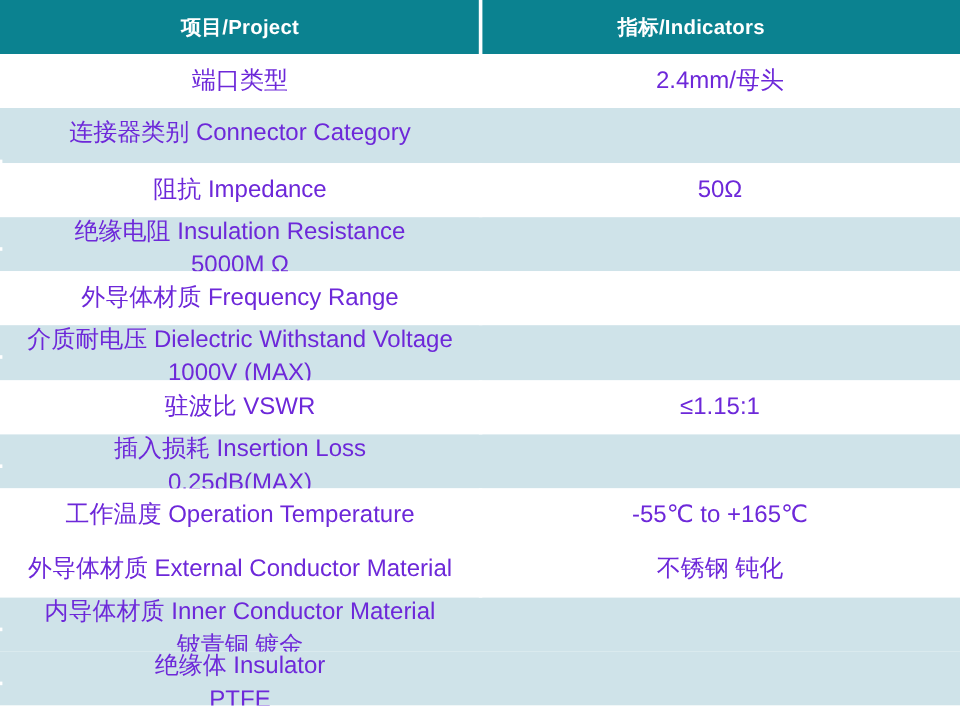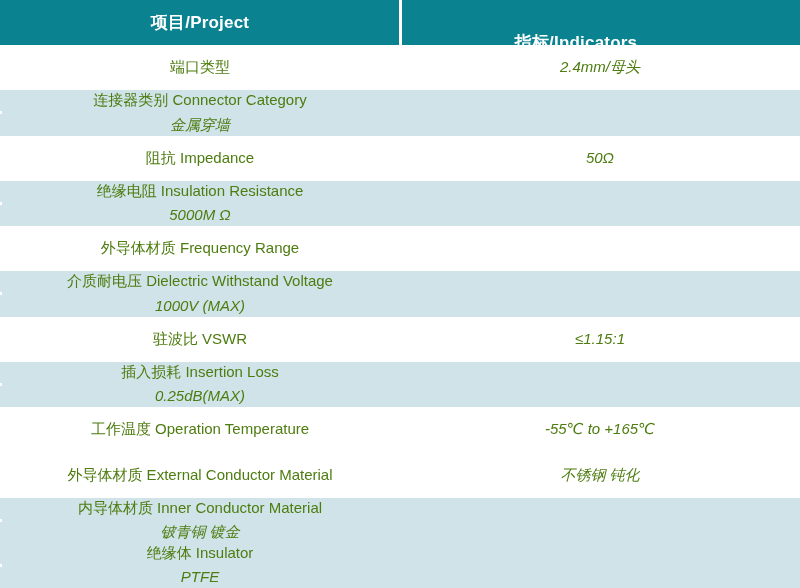--- a/index.html
+++ b/index.html
@@ -35,21 +35,21 @@
     align-items: center;
     justify-content: center;
     color: #ffffff;
     font-size: 17px;
     font-weight: bold;
     letter-spacing: 0.2px;
     height: 100%;
     box-sizing: border-box;
   }
   .th.col-left  { width: 400px; text-align: center; }
-  .th.col-right { width: 352px; margin-top: 20px; }
+  .th.col-right { width: 352px; }
 
   .col-divider-head {
     width: 3px;
     height: 45px;
     background: #ffffff;
     margin-left: -1.5px;
     margin-right: -1.5px;
     position: relative;
     z-index: 2;
     flex: 0 0 3px;
@@ -67,29 +67,29 @@
     flex: 1 1 0;
     position: relative;
   }
   .trow.shade-light { background: #ffffff; }
   .trow.shade-blue  { background: #cfe3e9; flex-direction: column; }
 
   .td {
     display: flex;
     align-items: center;
     justify-content: center;
-    font-size: 15px;
-    color: #4d7c0f;
+    font-size: 20px;
+    color: #6d28d9;
     height: 100%;
     box-sizing: border-box;
     padding: 0 8px;
     line-height: 1.25;
   }
   .td.col-left  { width: 400px; }
-  .td.col-right { width: 400px; font-style: italic; }
+  .td.col-right { width: 400px; }
 
   .col-divider {
     width: 3px;
     height: 100%;
     background: #ffffff;
     margin-left: -1.5px;
     margin-right: -1.5px;
     flex: 0 0 3px;
     position: relative;
     z-index: 2;
@@ -109,21 +109,20 @@
 
   <div class="tbody">
       <div class="trow shade-light">
         <div class="td col-left">端口类型</div>
         <div class="col-divider"></div>
         <div class="td col-right">2.4mm/母头</div>
       </div>
       <div class="trow shade-blue">
         <div class="td col-left">连接器类别 Connector Category</div>
         <div class="col-divider"></div>
-        <div class="td col-right">金属穿墙</div>
       </div>
       <div class="trow shade-light">
         <div class="td col-left">阻抗 Impedance</div>
         <div class="col-divider"></div>
         <div class="td col-right">50Ω</div>
       </div>
       <div class="trow shade-blue">
         <div class="td col-left">绝缘电阻 Insulation Resistance</div>
         <div class="col-divider"></div>
         <div class="td col-right">5000M Ω</div>

